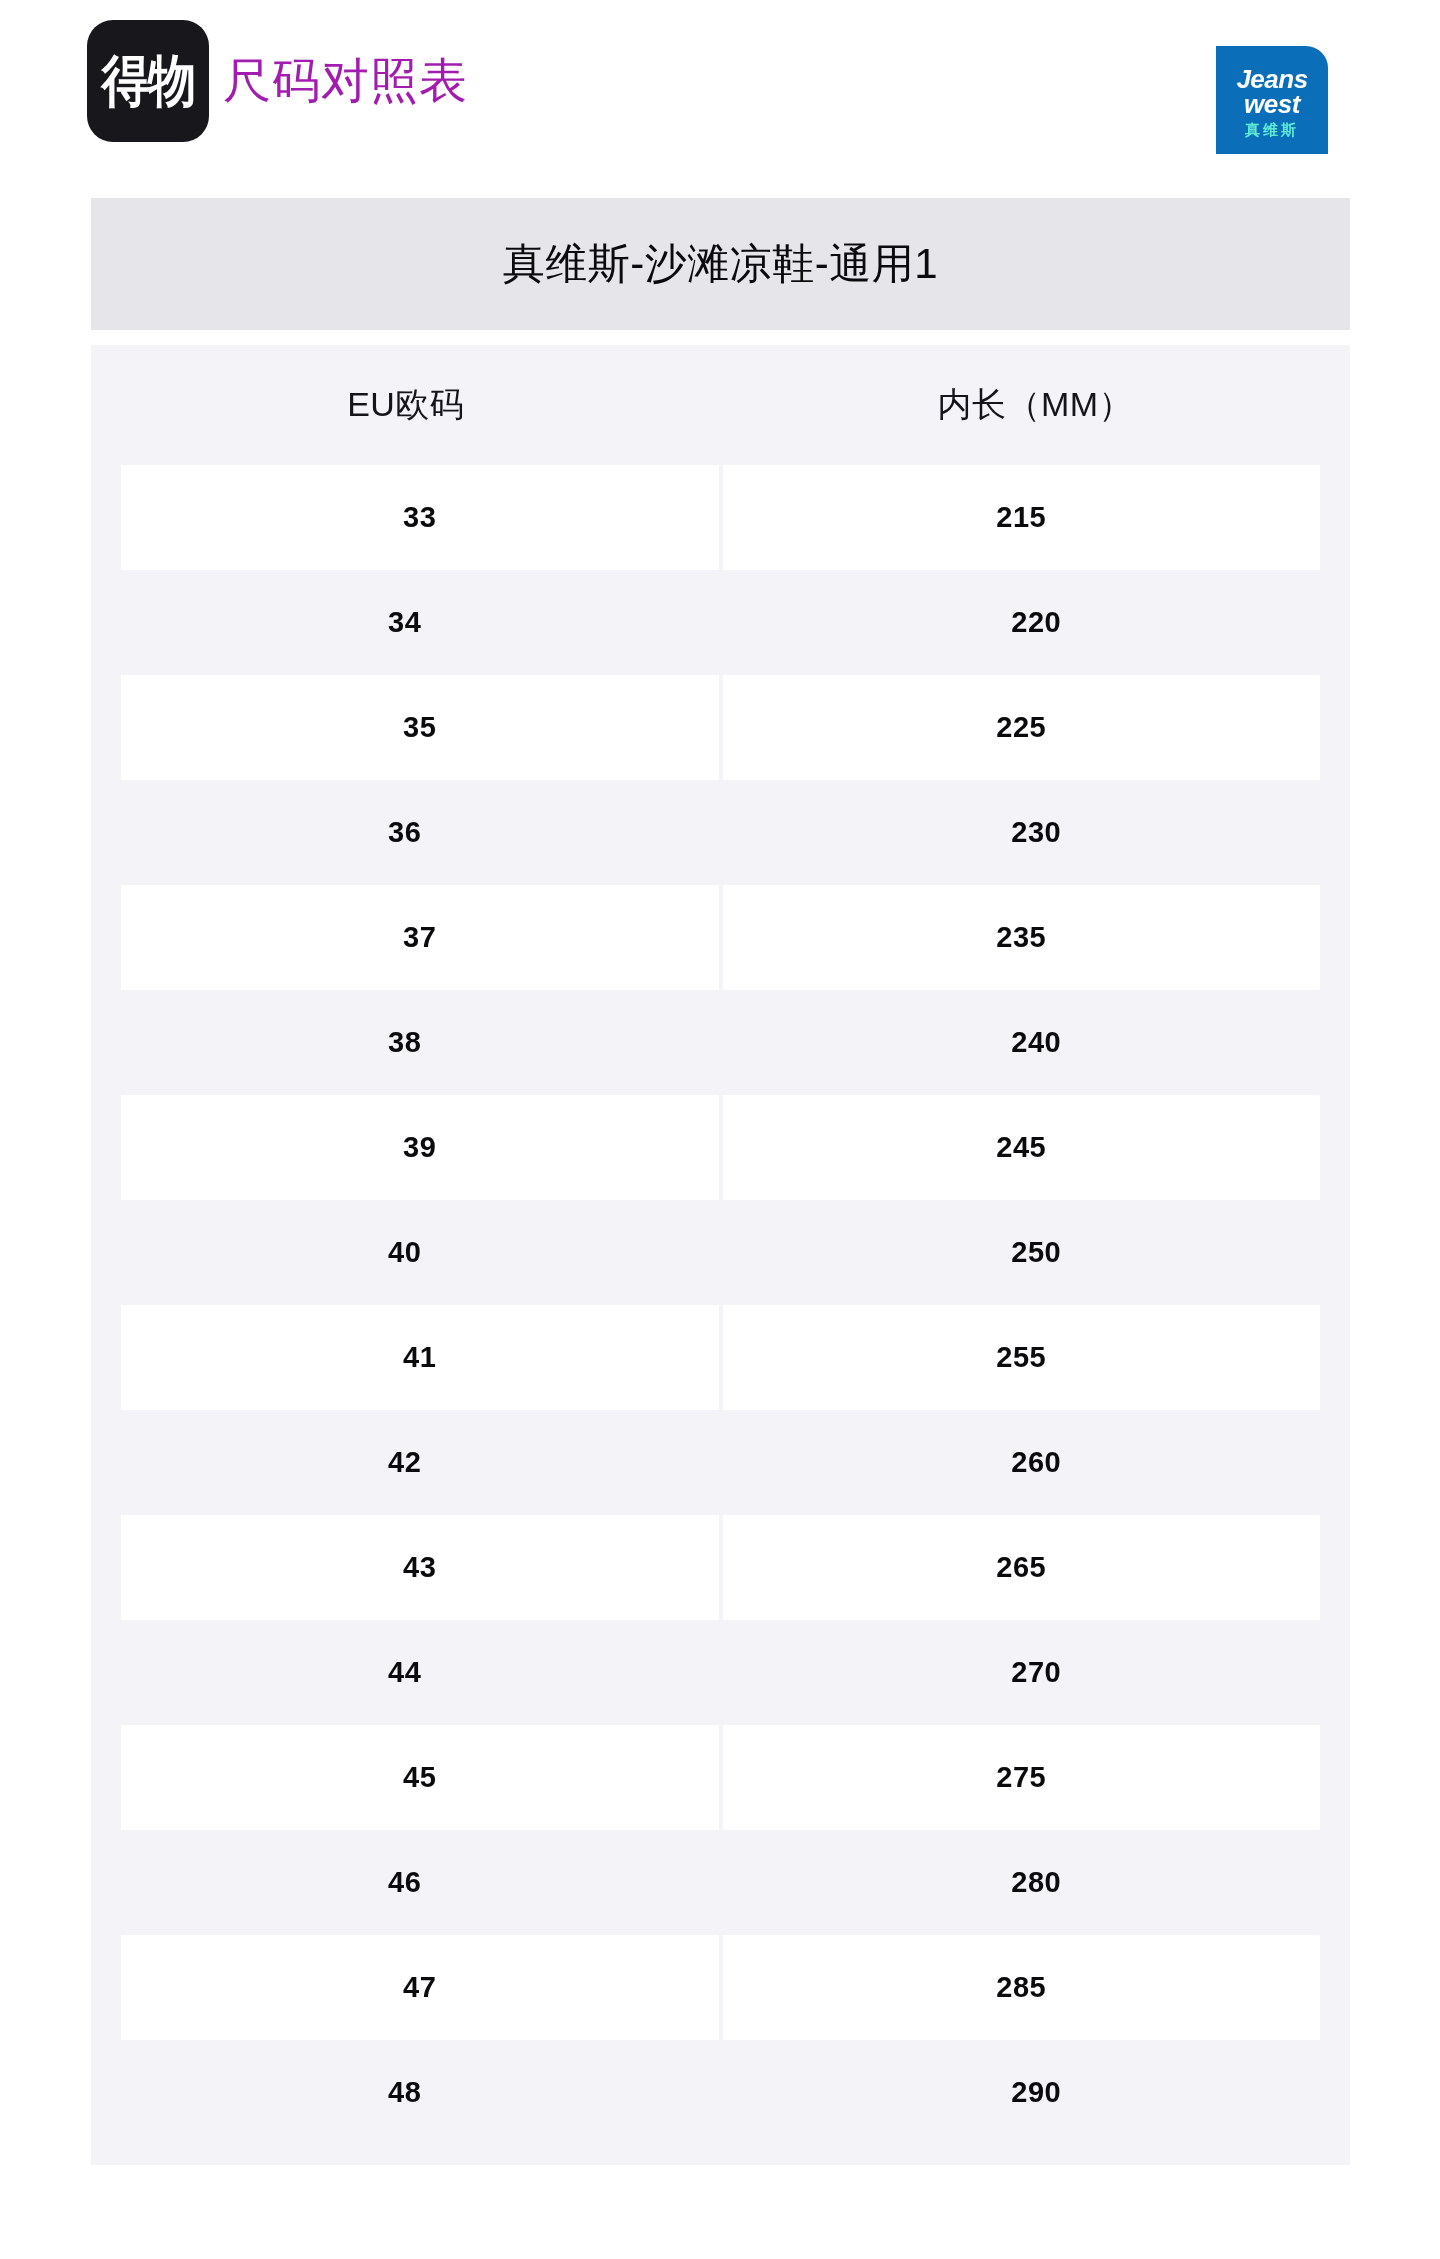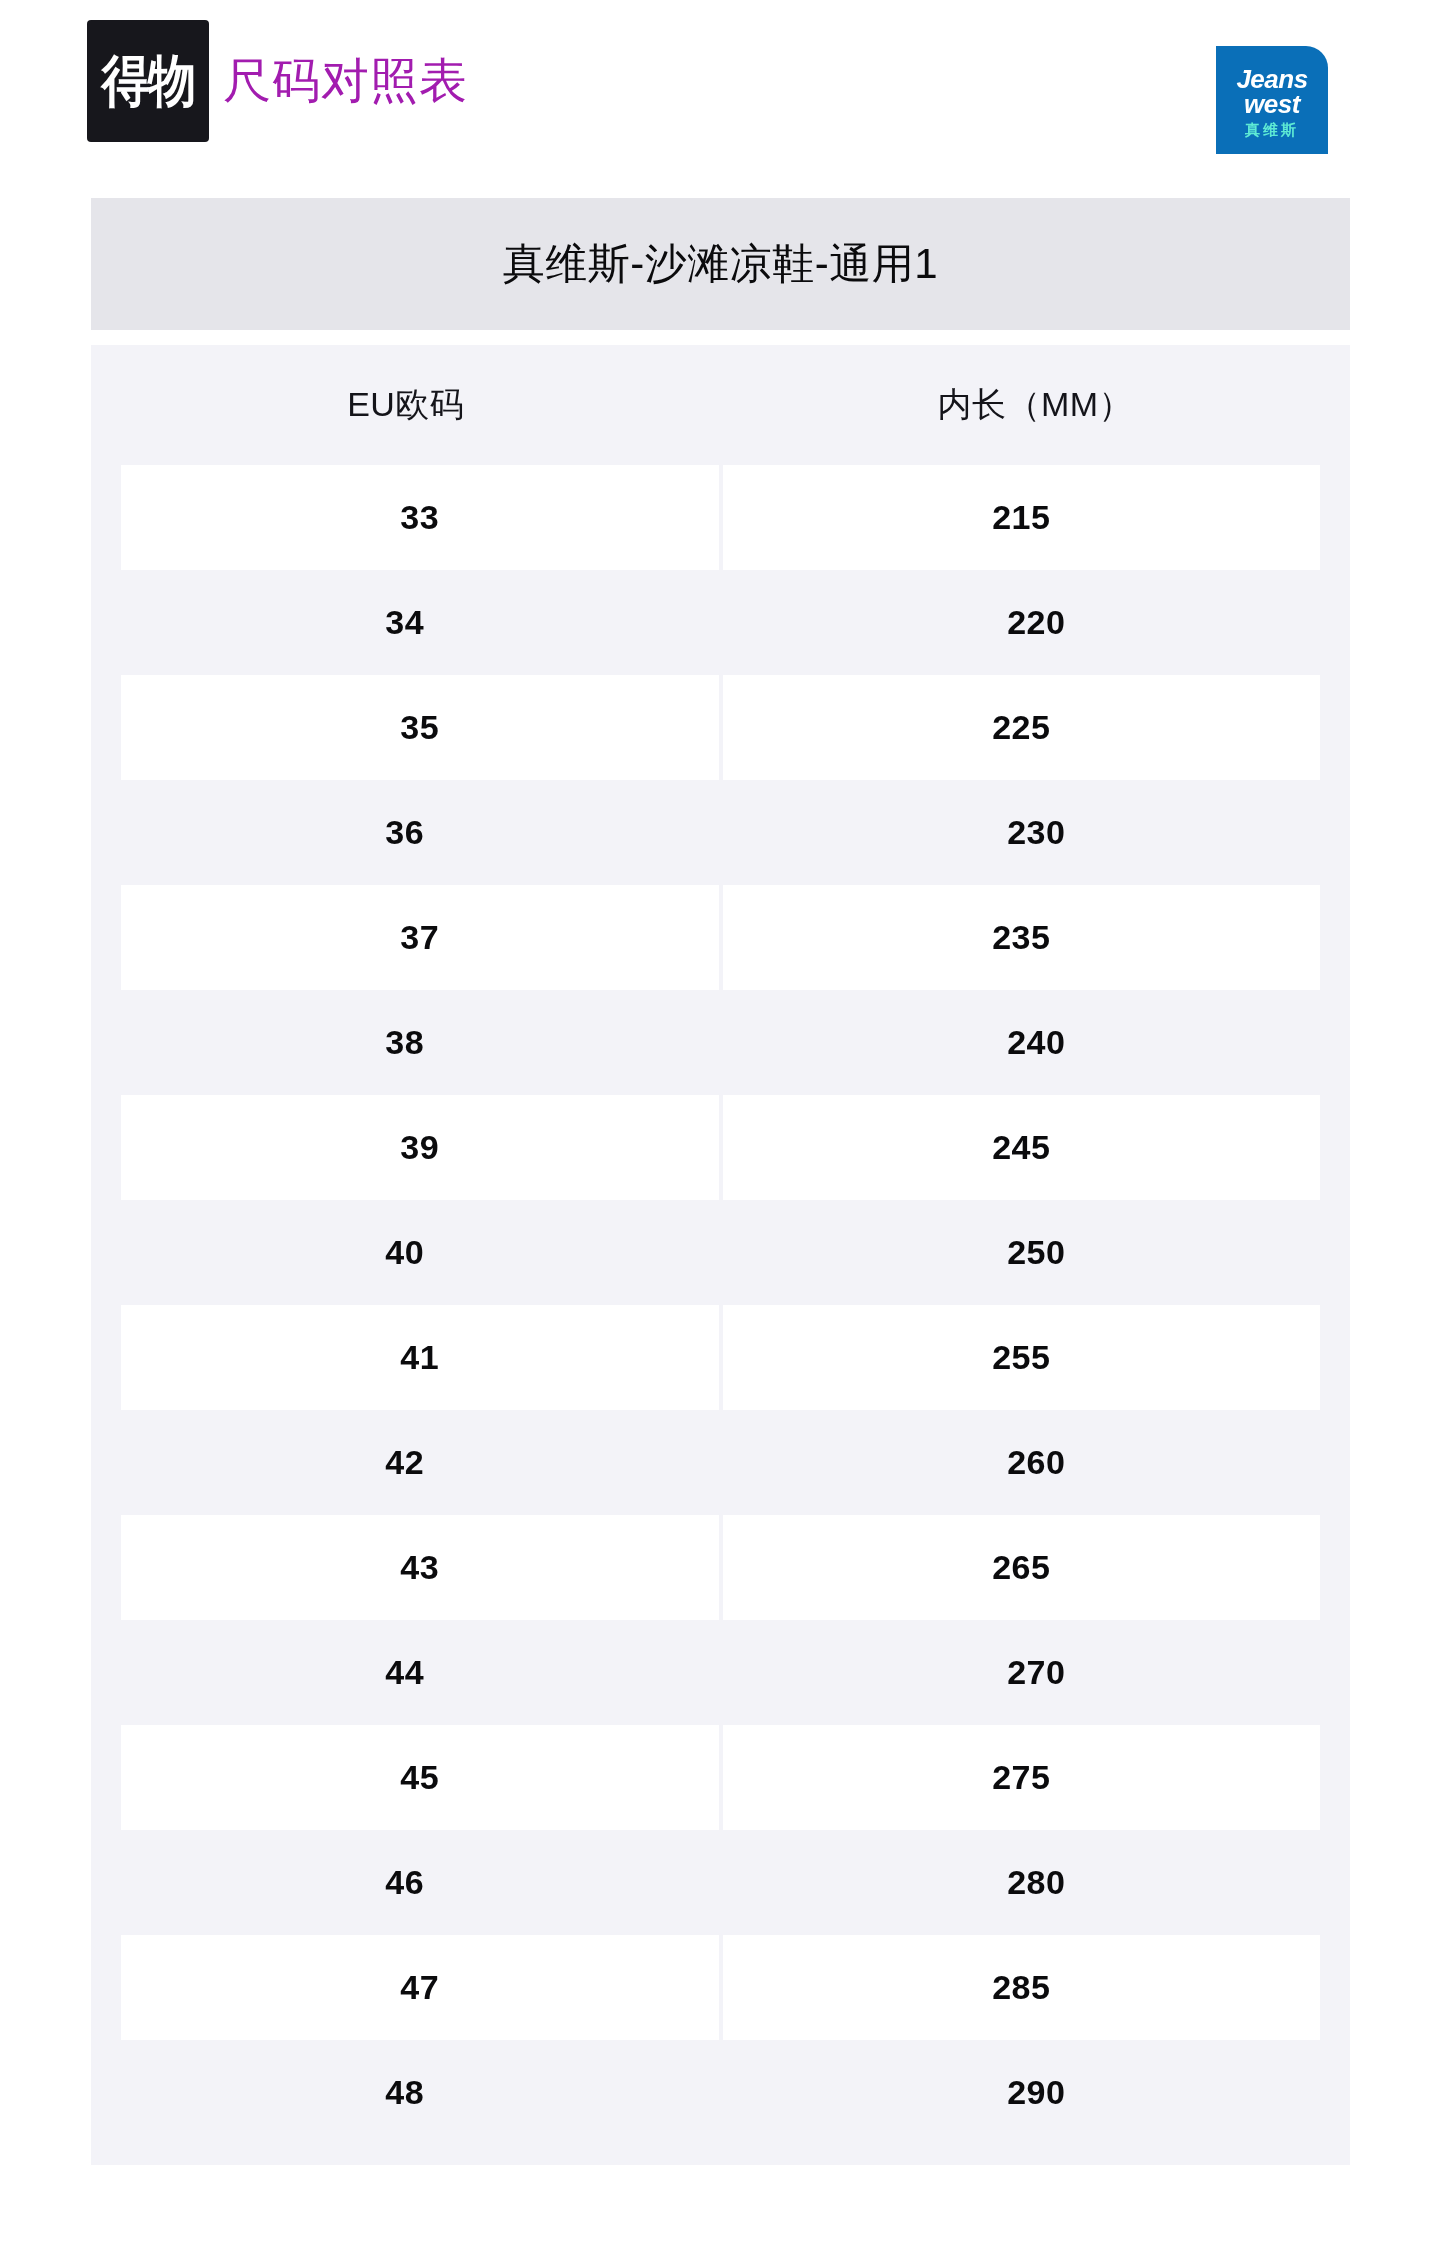--- a/index.html
+++ b/index.html
@@ -25,21 +25,21 @@
   .brand-block {
     position:absolute;
     left:87px; top:20px;
     display:flex;
     align-items:center;
     gap:14px;
   }
   .dewu-logo {
     width:122px; height:122px;
     background:#17171c;
-    border-radius:4px;
+    border-radius:26px;
     display:flex;
     align-items:center;
     justify-content:center;
   }
   .dewu-logo-text {
     color:#ffffff;
     font-size:56px;
     font-weight:bold;
     letter-spacing:-2px;
     line-height:1;
@@ -152,21 +152,21 @@
     background:#ffffff;
   }
   .data-row.plain .cell.left {
     margin-right:4px;
   }
   .cell {
     flex:1 1 0;
     display:flex;
     align-items:center;
     justify-content:center;
-    font-size:34px;
+    font-size:29px;
     font-weight:bold;
     color:#0b0b0d;
     letter-spacing:0.5px;
   }
   .data-row.alt .cell.left { margin-right:4px; }
 </style>
 </head>
 <body>
 
 <div id="page">

